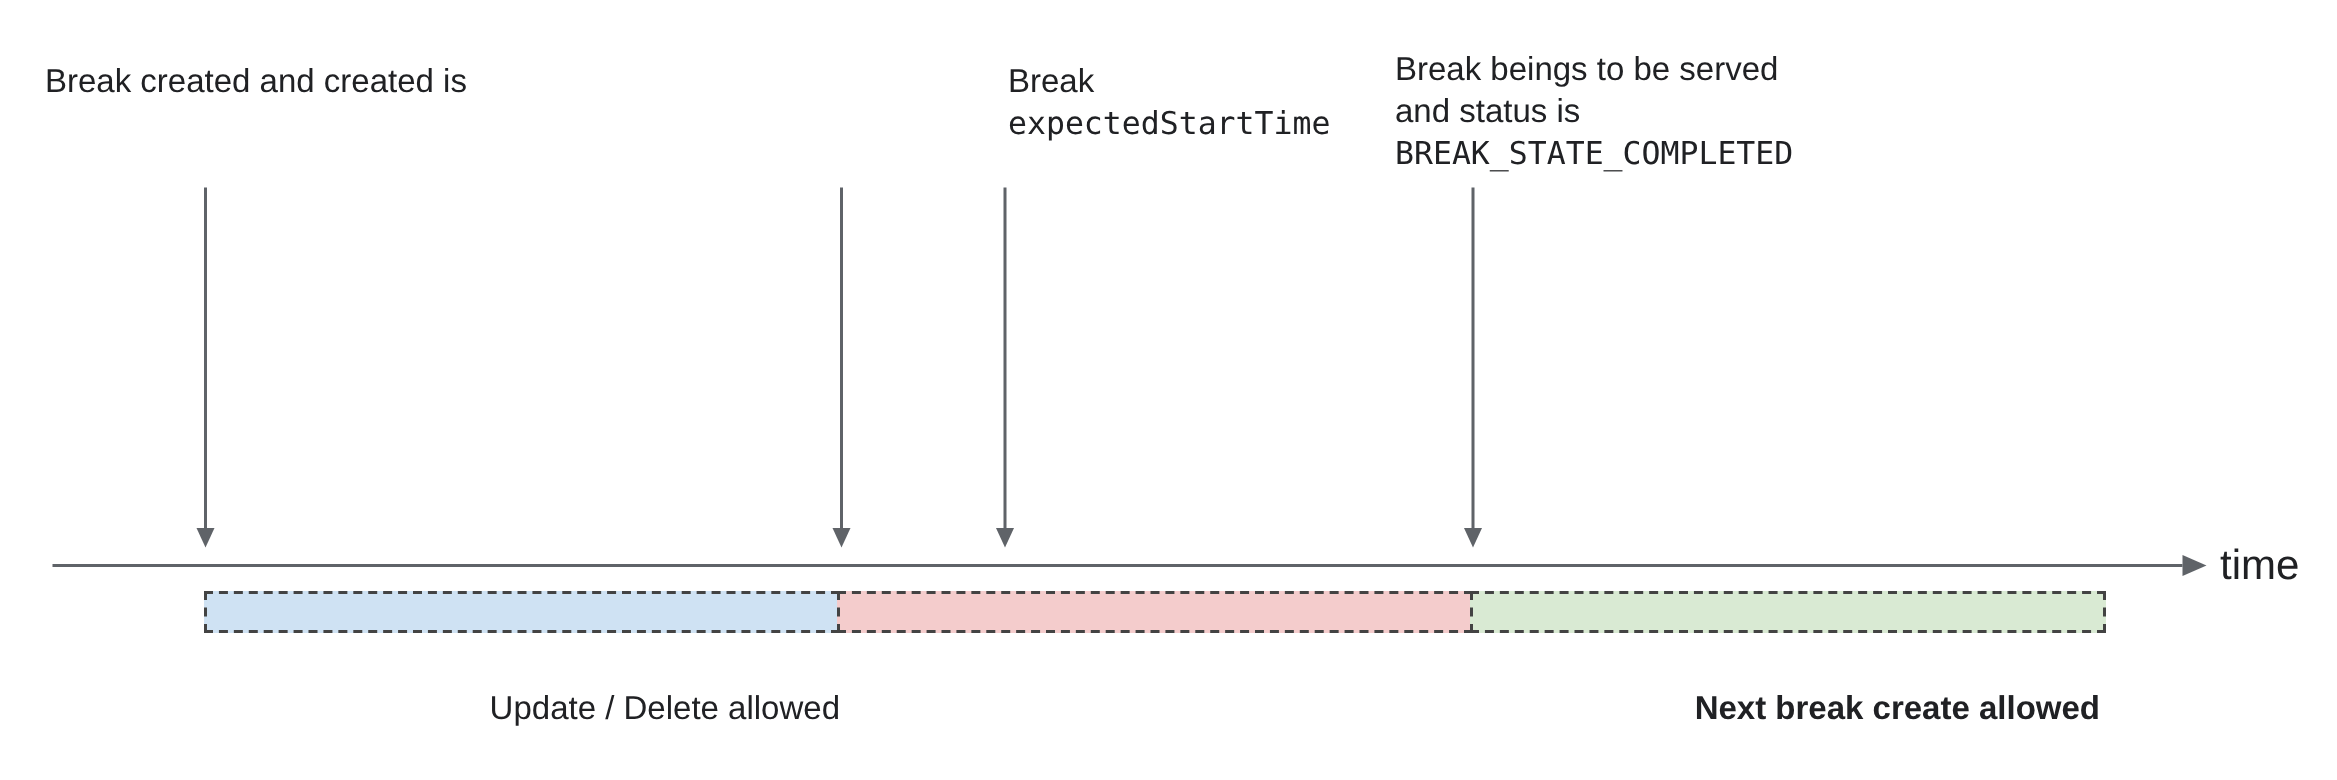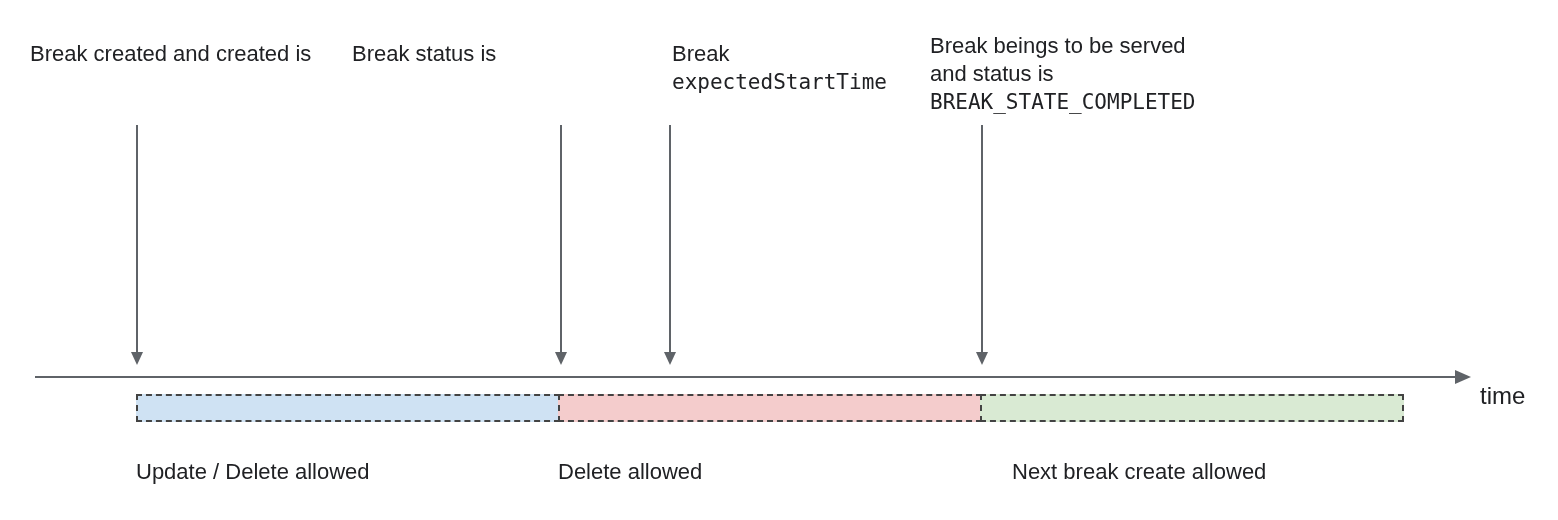--- a/index.html
+++ b/index.html
@@ -62,22 +62,22 @@
   .timeline .head {
     position: absolute;
     left: 100%; top: 50%;
     transform: translateY(-50%);
     border-top: 7px solid transparent;
     border-bottom: 7px solid transparent;
     border-left: 16px solid #5f6368;
   }
   .time-label {
     position: absolute;
-    left: 1480px; top: 382px;
-    font-size: 24px;
+    left: 1480px; top: 363px;
+    font-size: 28px;
     line-height: 28px;
   }
 
   
   .bar {
     position: absolute;
     left: 136px; top: 394px;
     display: flex;
   }
   .segment {
@@ -87,37 +87,36 @@
     border: 2px dashed #434343;
   }
   .segment + .segment { margin-left: -2px; }
 
   
   .seg-label {
     position: absolute;
     top: 458px;
     font-size: 22px;
     line-height: 28px;
-    text-align: left;
+    text-align: right;
   }
   .sl1 { left: 136px; width: 424px; }
   .sl2 { left: 558px; width: 424px; }
-  .sl3 { left: 1012px; width: 425px; }
+  .sl3 { left: 975px; width: 425px; font-weight: bold; }
 </style>
 </head>
 <body>
 
 <div class="canvas">
 
   <div class="annotation a1">
     <div>Break created and created is</div>
   </div>
 
   <div class="annotation a2">
-    <div>Break status is</div>
   </div>
 
   <div class="annotation a3">
     <div>Break</div>
     <div class="mono">expectedStartTime</div>
   </div>
 
   <div class="annotation a4">
     <div>Break beings to be served</div>
     <div>and status is</div>
@@ -134,16 +133,15 @@
   </div>
   <div class="time-label">time</div>
 
   <div class="bar">
     <div class="segment" style="background-color: rgb(207, 226, 243);"></div>
     <div class="segment" style="background-color: rgb(244, 204, 204);"></div>
     <div class="segment" style="background-color: rgb(217, 234, 211);"></div>
   </div>
 
   <div class="seg-label sl1">Update / Delete allowed</div>
-  <div class="seg-label sl2">Delete allowed</div>
   <div class="seg-label sl3">Next break create allowed</div>
 
 </div>
 
 </body></html>

